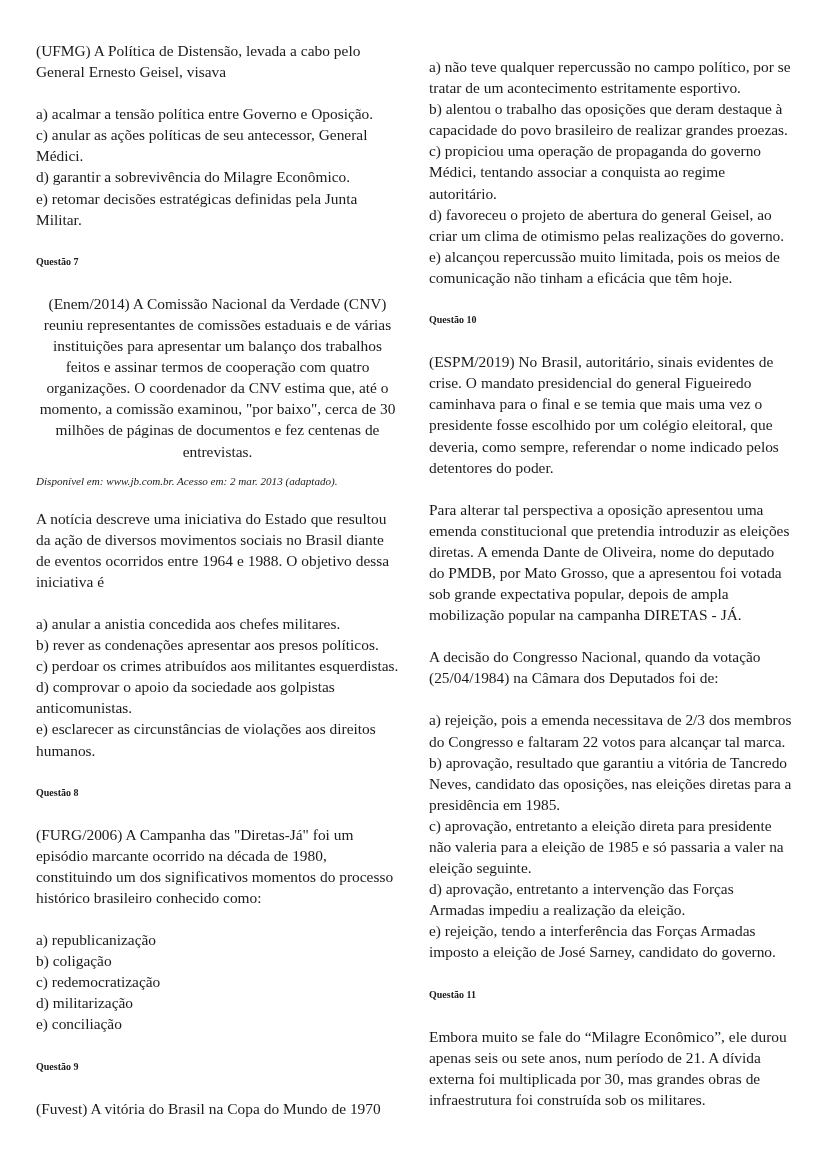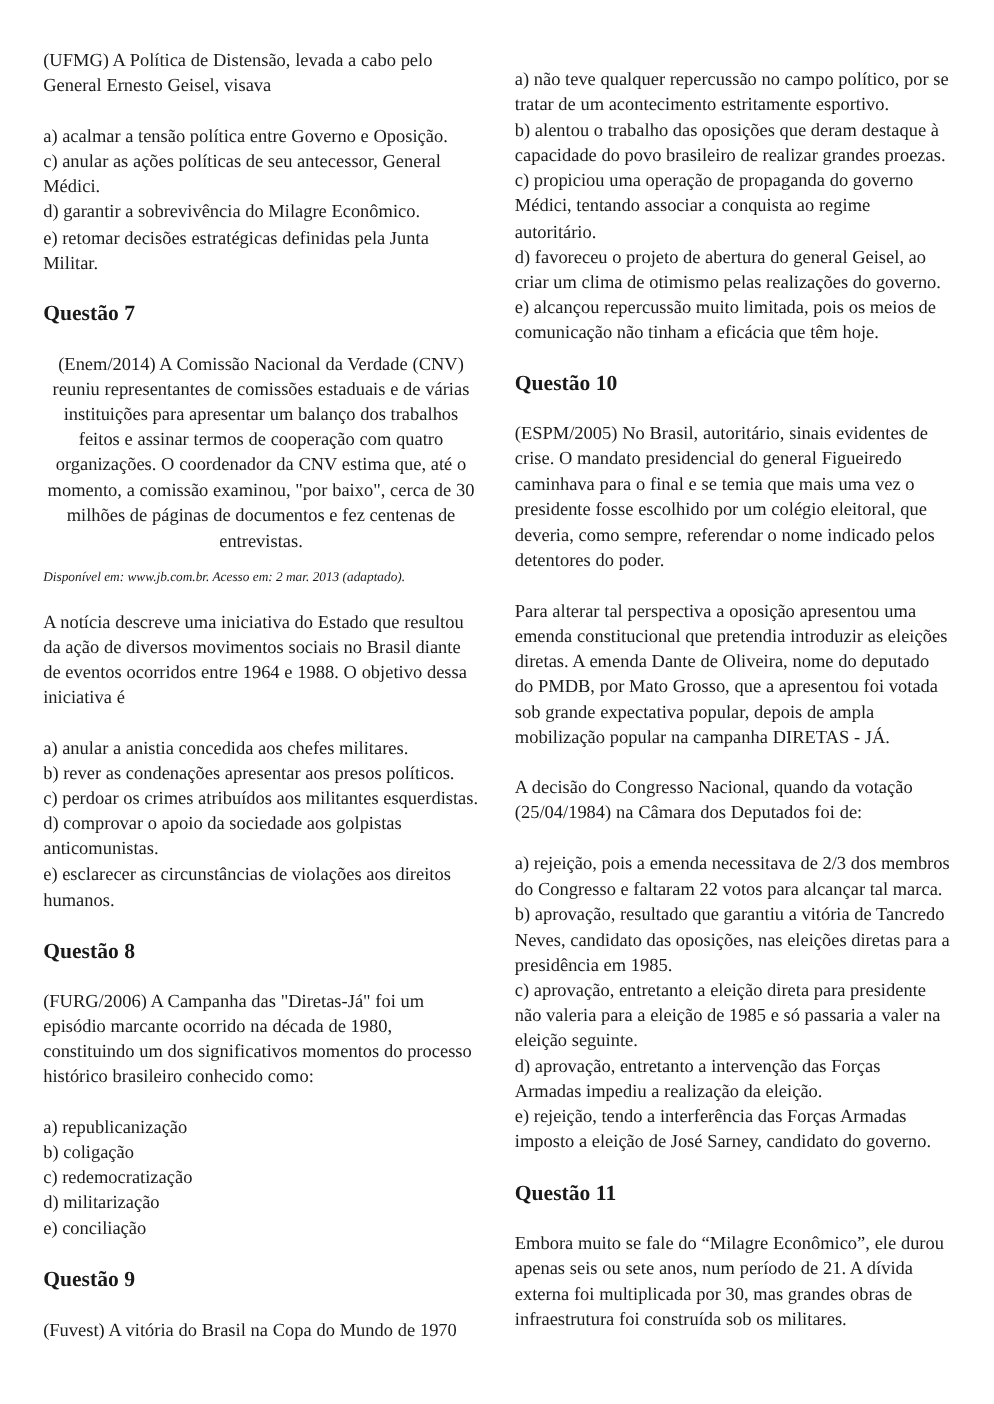--- a/index.html
+++ b/index.html
@@ -41,21 +41,21 @@
     line-height: 21.1px;
     text-align: left;
     margin: 0 0 21px 0;
     word-spacing: 0.1px;
   }
   .para.tight {
     margin-bottom: 0;
     text-align: center;
   }
   .q-heading {
-    font-size: 18px;
+    font-size: 10px;
     line-height: 21.1px;
     font-weight: bold;
     margin: 0 0 21px 0;
   }
   .source {
     font-size: 11.1px;
     line-height: 16px;
     margin: 0 0 19px 0;
     color: #1a1a1a;
     font-style: italic;
@@ -128,21 +128,21 @@
       <div class="alts">
         <span class="alt">a) não teve qualquer repercussão no campo político, por se tratar de um acontecimento estritamente esportivo.</span>
         <span class="alt">b) alentou o trabalho das oposições que deram destaque à capacidade do povo brasileiro de realizar grandes proezas.</span>
         <span class="alt">c) propiciou uma operação de propaganda do governo Médici, tentando associar a conquista ao regime autoritário.</span>
         <span class="alt">d) favoreceu o projeto de abertura do general Geisel, ao criar um clima de otimismo pelas realizações do governo.</span>
         <span class="alt">e) alcançou repercussão muito limitada, pois os meios de comunicação não tinham a eficácia que têm hoje.</span>
       </div>
 
       <h2 class="q-heading">Questão 10</h2>
 
-      <p class="para">(ESPM/2005) No Brasil, autoritário, sinais evidentes de crise. O mandato presidencial do general Figueiredo caminhava para o final e se temia que mais uma vez o presidente fosse escolhido por um colégio eleitoral, que deveria, como sempre, referendar o nome indicado pelos detentores do poder.</p>
+      <p class="para">(ESPM/2019) No Brasil, autoritário, sinais evidentes de crise. O mandato presidencial do general Figueiredo caminhava para o final e se temia que mais uma vez o presidente fosse escolhido por um colégio eleitoral, que deveria, como sempre, referendar o nome indicado pelos detentores do poder.</p>
 
       <p class="para">Para alterar tal perspectiva a oposição apresentou uma emenda constitucional que pretendia introduzir as eleições diretas. A emenda Dante de Oliveira, nome do deputado do PMDB, por Mato Grosso, que a apresentou foi votada sob grande expectativa popular, depois de ampla mobilização popular na campanha DIRETAS - JÁ.</p>
 
       <p class="para">A decisão do Congresso Nacional, quando da votação (25/04/1984) na Câmara dos Deputados foi de:</p>
 
       <div class="alts">
         <span class="alt">a) rejeição, pois a emenda necessitava de 2/3 dos membros do Congresso e faltaram 22 votos para alcançar tal marca.</span>
         <span class="alt">b) aprovação, resultado que garantiu a vitória de Tancredo Neves, candidato das oposições, nas eleições diretas para a presidência em 1985.</span>
         <span class="alt">c) aprovação, entretanto a eleição direta para presidente não valeria para a eleição de 1985 e só passaria a valer na eleição seguinte.</span>
         <span class="alt">d) aprovação, entretanto a intervenção das Forças Armadas impediu a realização da eleição.</span>

